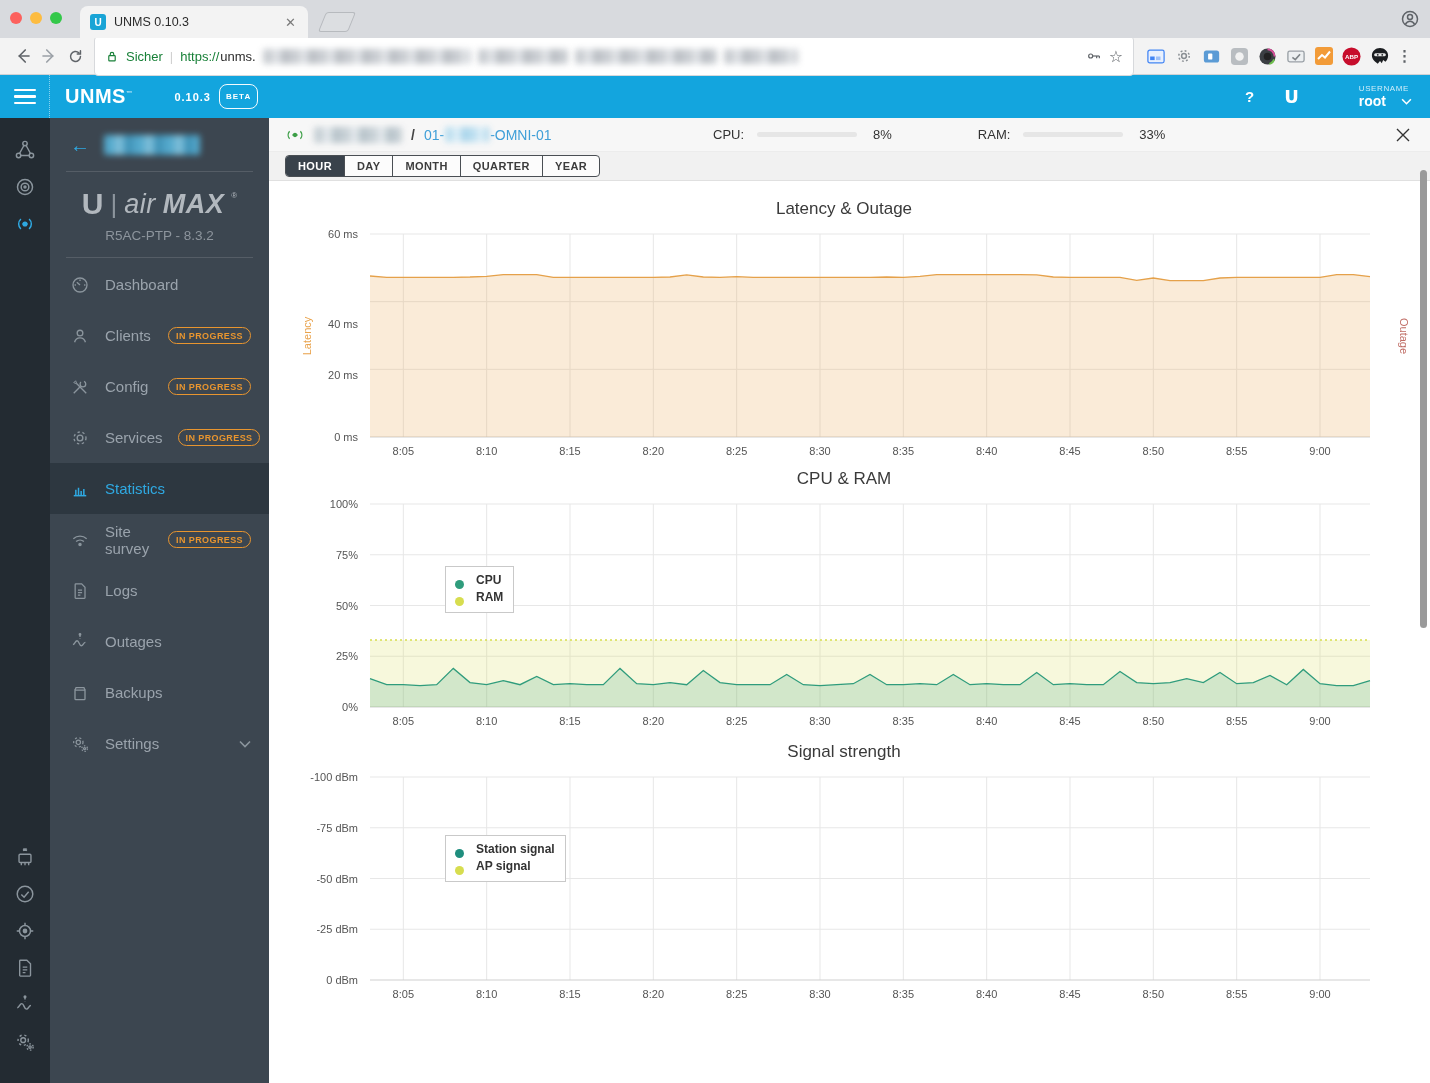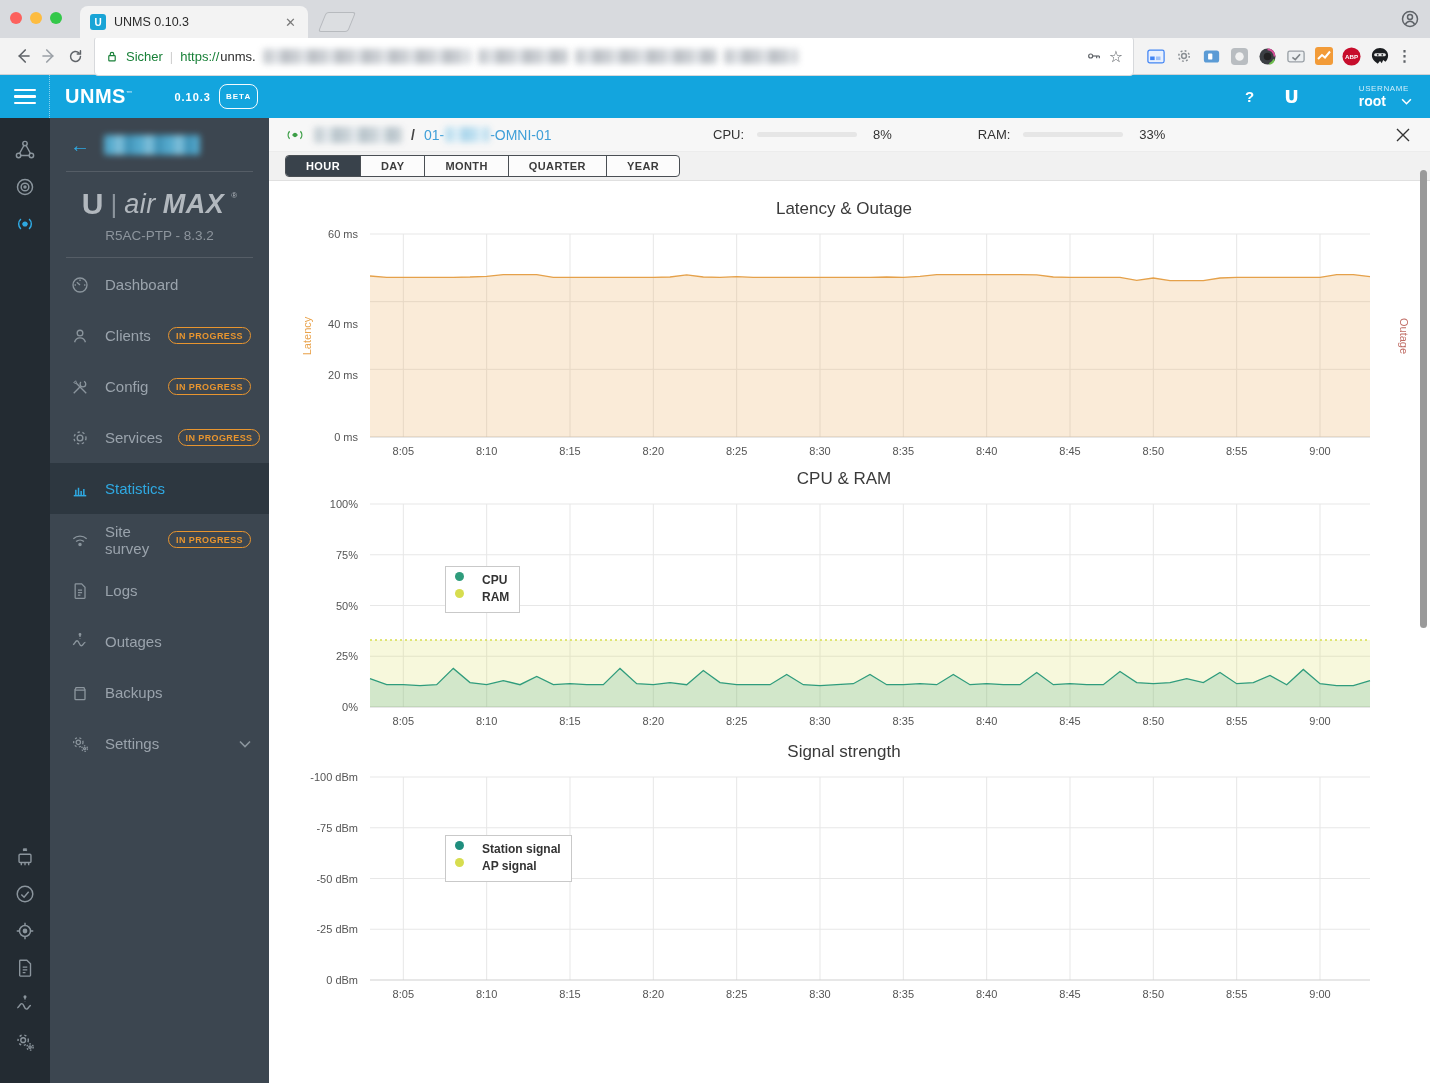--- a/index.html
+++ b/index.html
@@ -84,33 +84,33 @@
   .crumb-link { color:#3f9fd8; font-size:14px; display:flex; align-items:center; }
   .link-blur { width:44px; height:15px; background:repeating-linear-gradient(90deg,#b5dcef 0 8px,#d8edf7 8px 16px,#a3d2ea 16px 24px); margin:0 1px; }
   .statgroup { display:flex; align-items:center; }
   .stat-label { font-size:13px; color:#333; }
   .meter { width:100px; height:5px; background:#e6e6e6; border-radius:3px; margin:0 16px 0 13px; overflow:hidden; }
   .meter-fill { height:100%; background:#4aa573; border-radius:3px; }
   .stat-val { font-size:13px; color:#333; }
   .close-x { margin-left:auto; width:22px; height:22px; display:flex; align-items:center; justify-content:center; color:#333; }
   .tabs-row { height:29px; background:#f1f1f1; border-bottom:1px solid #e0e0e0; display:flex; align-items:center; padding-left:16px; }
   .tab-group { display:flex; border:1px solid #4a4f54; border-radius:4px; overflow:hidden; background:#fcfcfc; }
-  .ptab { padding:4px 20px; font-size:11px; font-weight:bold; letter-spacing:.4px; color:#3c3c3c; border-left:1px solid #4a4f54; cursor:pointer; }
+  .ptab { padding:4px 12px; font-size:11px; font-weight:bold; letter-spacing:.4px; color:#3c3c3c; border-left:1px solid #4a4f54; cursor:pointer; }
   .ptab:first-child { border-left:none; }
   .ptab.active { background:#39424b; color:#fff; }
 
   .chart-title { width:1000px; margin-left:75px; text-align:center; font-size:17px; font-weight:500; color:#3a3a3a; height:24px; line-height:24px; }
   .plot { position:relative; margin-left:101px; margin-top:13px; margin-bottom:26px; width:1000px; }
   .ylab { position:absolute; left:-12px; transform:translate(-100%,-50%); font-size:11px; color:#555; white-space:nowrap; }
   .xlab { position:absolute; transform:translateX(-50%); font-size:11px; color:#555; white-space:nowrap; }
   .side-label { position:absolute; top:50%; font-size:11px; white-space:nowrap; }
   .side-label.left { left:-63px; transform:translate(-50%,-50%) rotate(-90deg); }
   .side-label.right { right:-34px; transform:translate(50%,-50%) rotate(90deg); }
   .legend { position:absolute; background:#fff; border:1px solid #c9c9c9; padding:5px 10px 6px 9px; z-index:2; }
-  .legend-item { display:flex; align-items:flex-start; gap:18px; font-size:12px; font-weight:bold; color:#333; line-height:17px; cursor:pointer; }
+  .legend-item { display:flex; align-items:flex-end; gap:12px; font-size:12px; font-weight:bold; color:#333; line-height:17px; cursor:pointer; }
   .ldot { width:9px; height:9px; border-radius:50%; flex-shrink:0; }
   .scroll-thumb { position:absolute; right:3px; top:52px; width:7px; height:458px; background:#9a9a9a; border-radius:4px; }
 </style>
 </head>
 <body>
 
 <div class="tabbar">
   <div class="lights">
     <span class="light r"></span>
     <span class="light y"></span>

